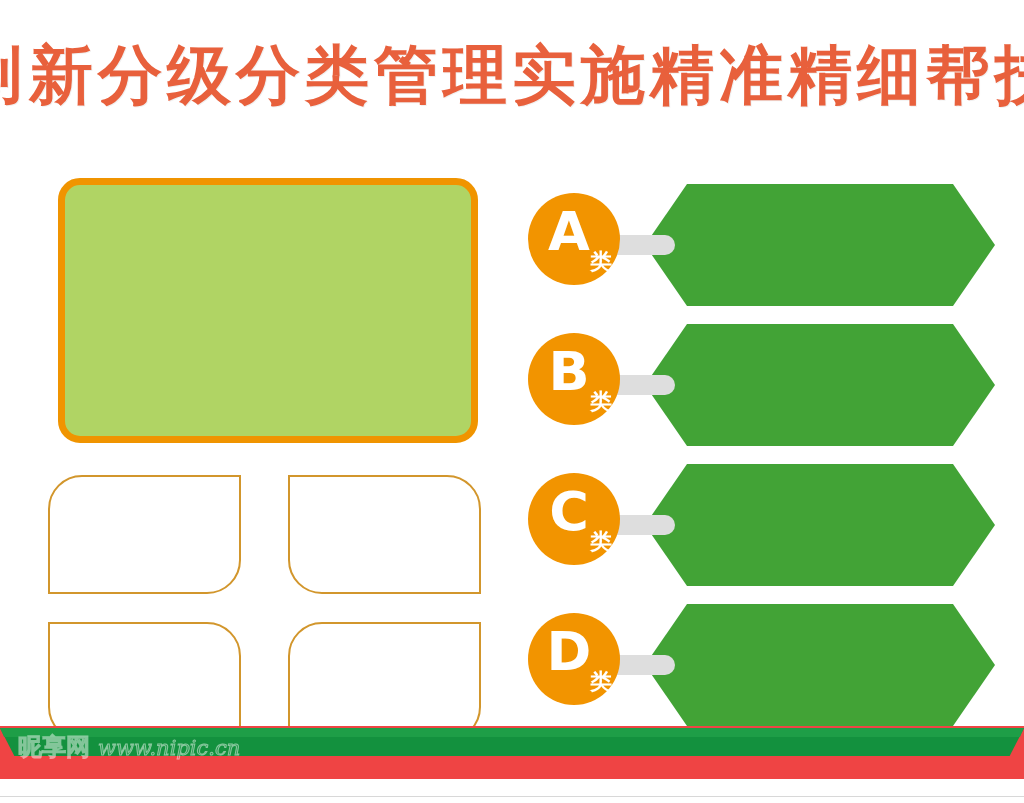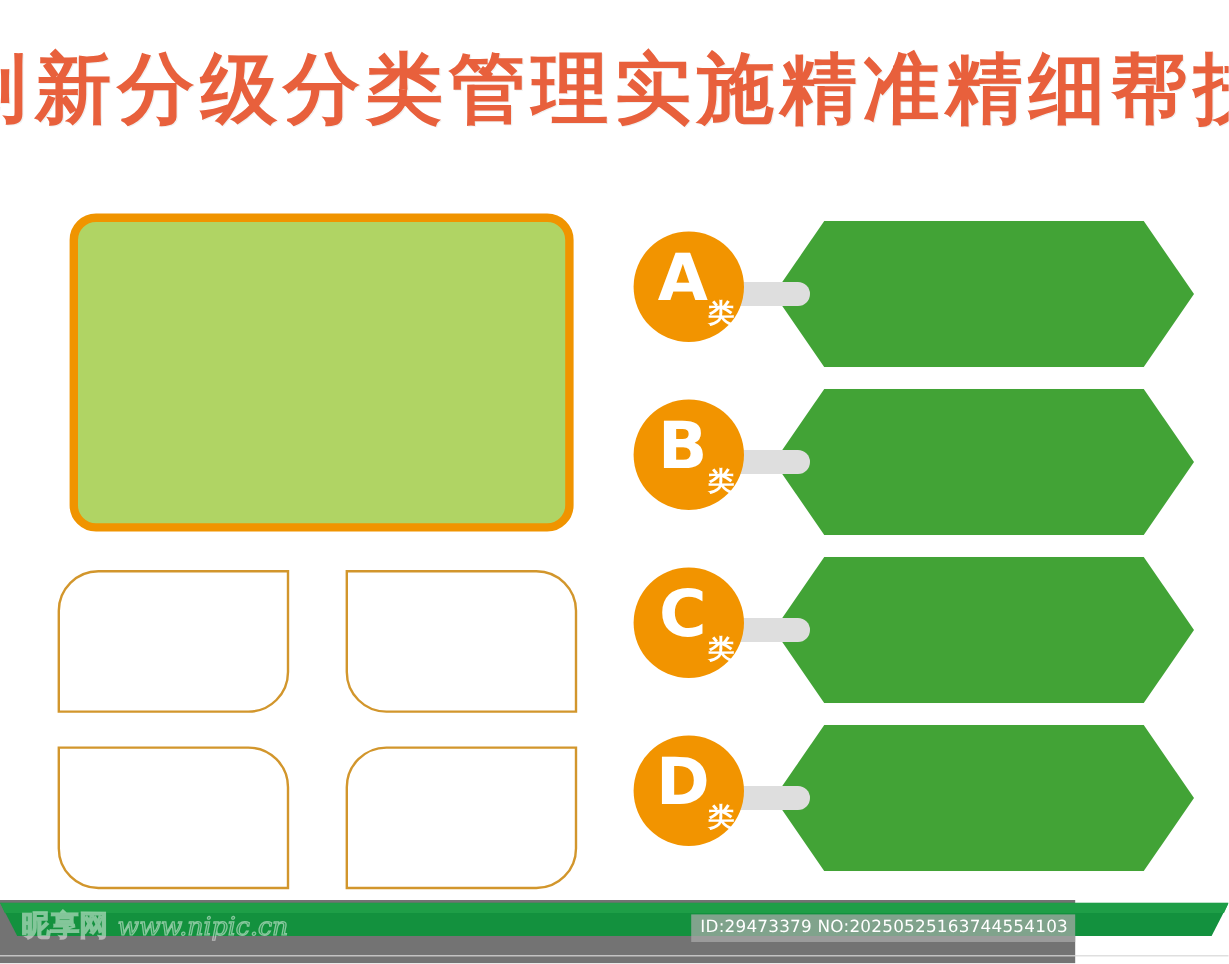--- a/index.html
+++ b/index.html
@@ -156,24 +156,24 @@
     font-weight: 700;
     font-size: 22px;
     line-height: 22px;
     color: #ffffff;
   }
 
   
   .footer {
     position: absolute;
     left: 0;
-    top: 750px;
-    width: 896px;
+    top: 726px;
+    width: 1024px;
     height: 53px;
-    background: #737373;
+    background: #ef4444;
   }
   .footer-bar {
     position: absolute;
     left: 0px;
     top: 2px;
     width: 1024px;
     height: 28px;
     background: #13913E;
     clip-path: polygon(0% 0%, 100% 0%, 98.6% 100%, 1.4% 100%);
   }
@@ -316,18 +316,17 @@
 
   <div class="footer">
     <div class="footer-bar"></div>
     <div class="footer-bar-shade"></div>
 
     <div class="watermark">
       <span class="wm-cn">昵享网</span>
       <span class="wm-url">www.nipic.cn</span>
     </div>
 
-    <div class="id-plate">ID:29473379 NO:20250525163744554103</div>
   </div>
 
   <div class="bottom-rule"></div>
 
 </div>
 
 </body></html>

